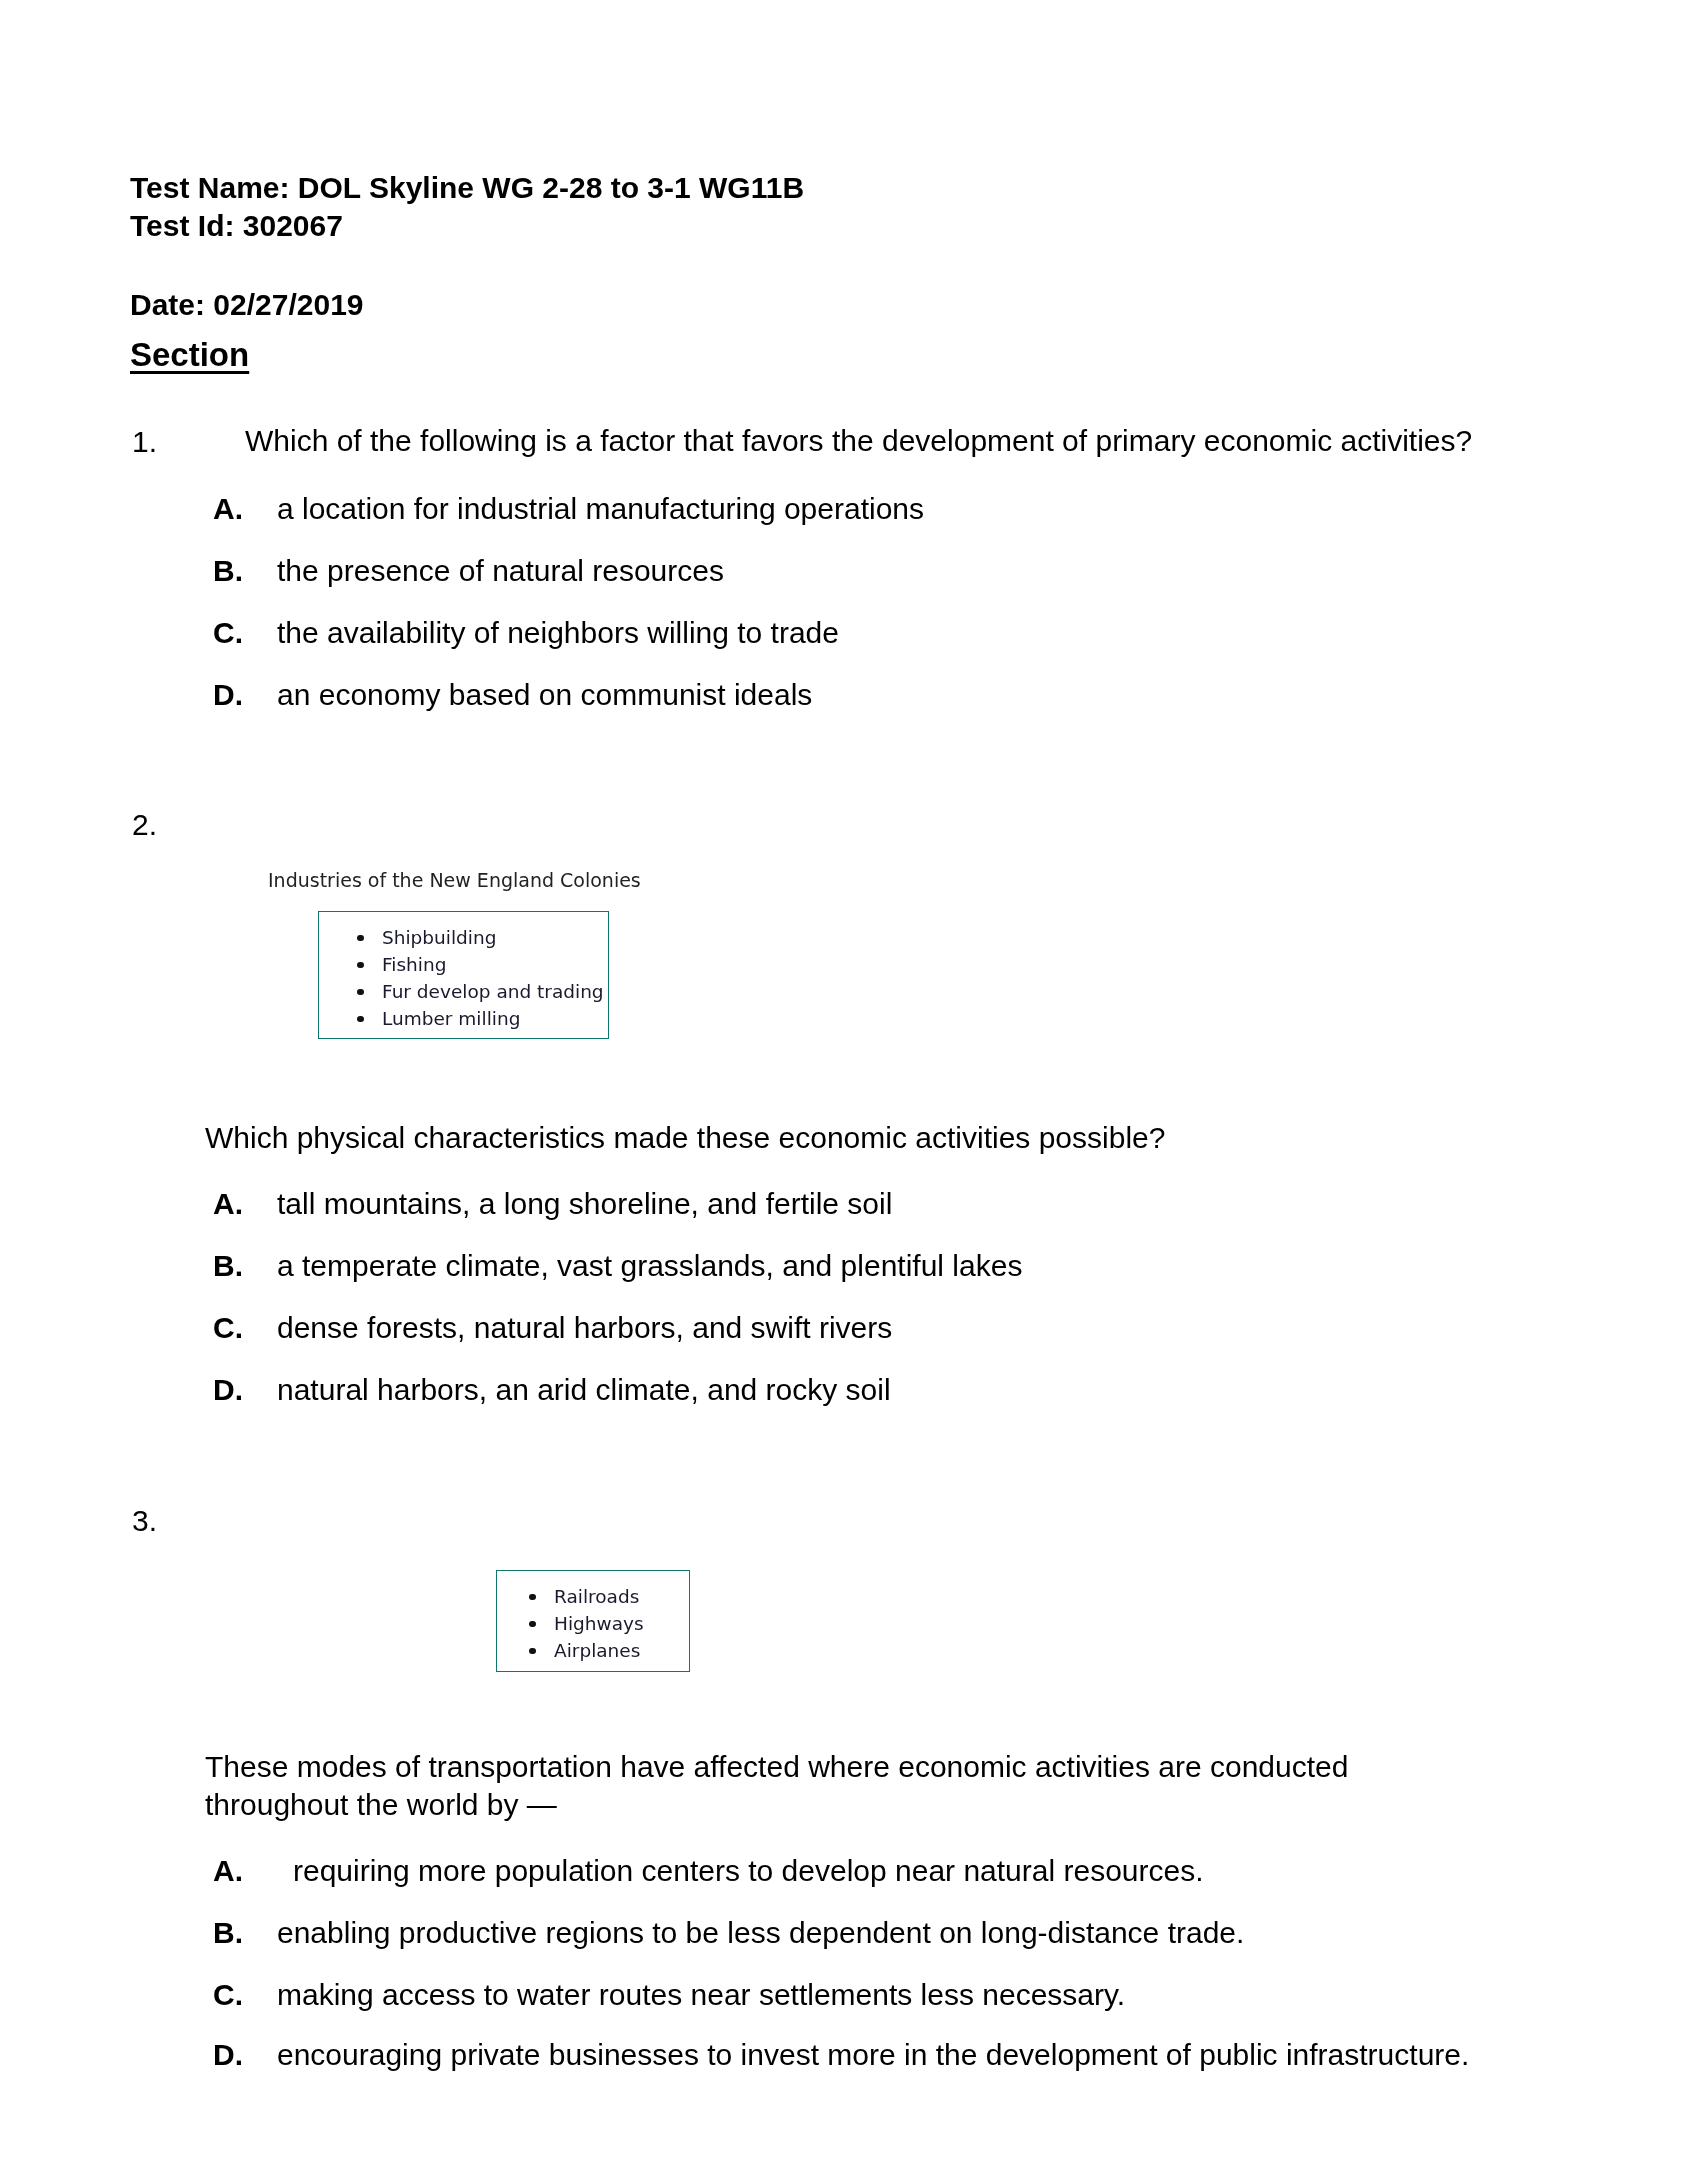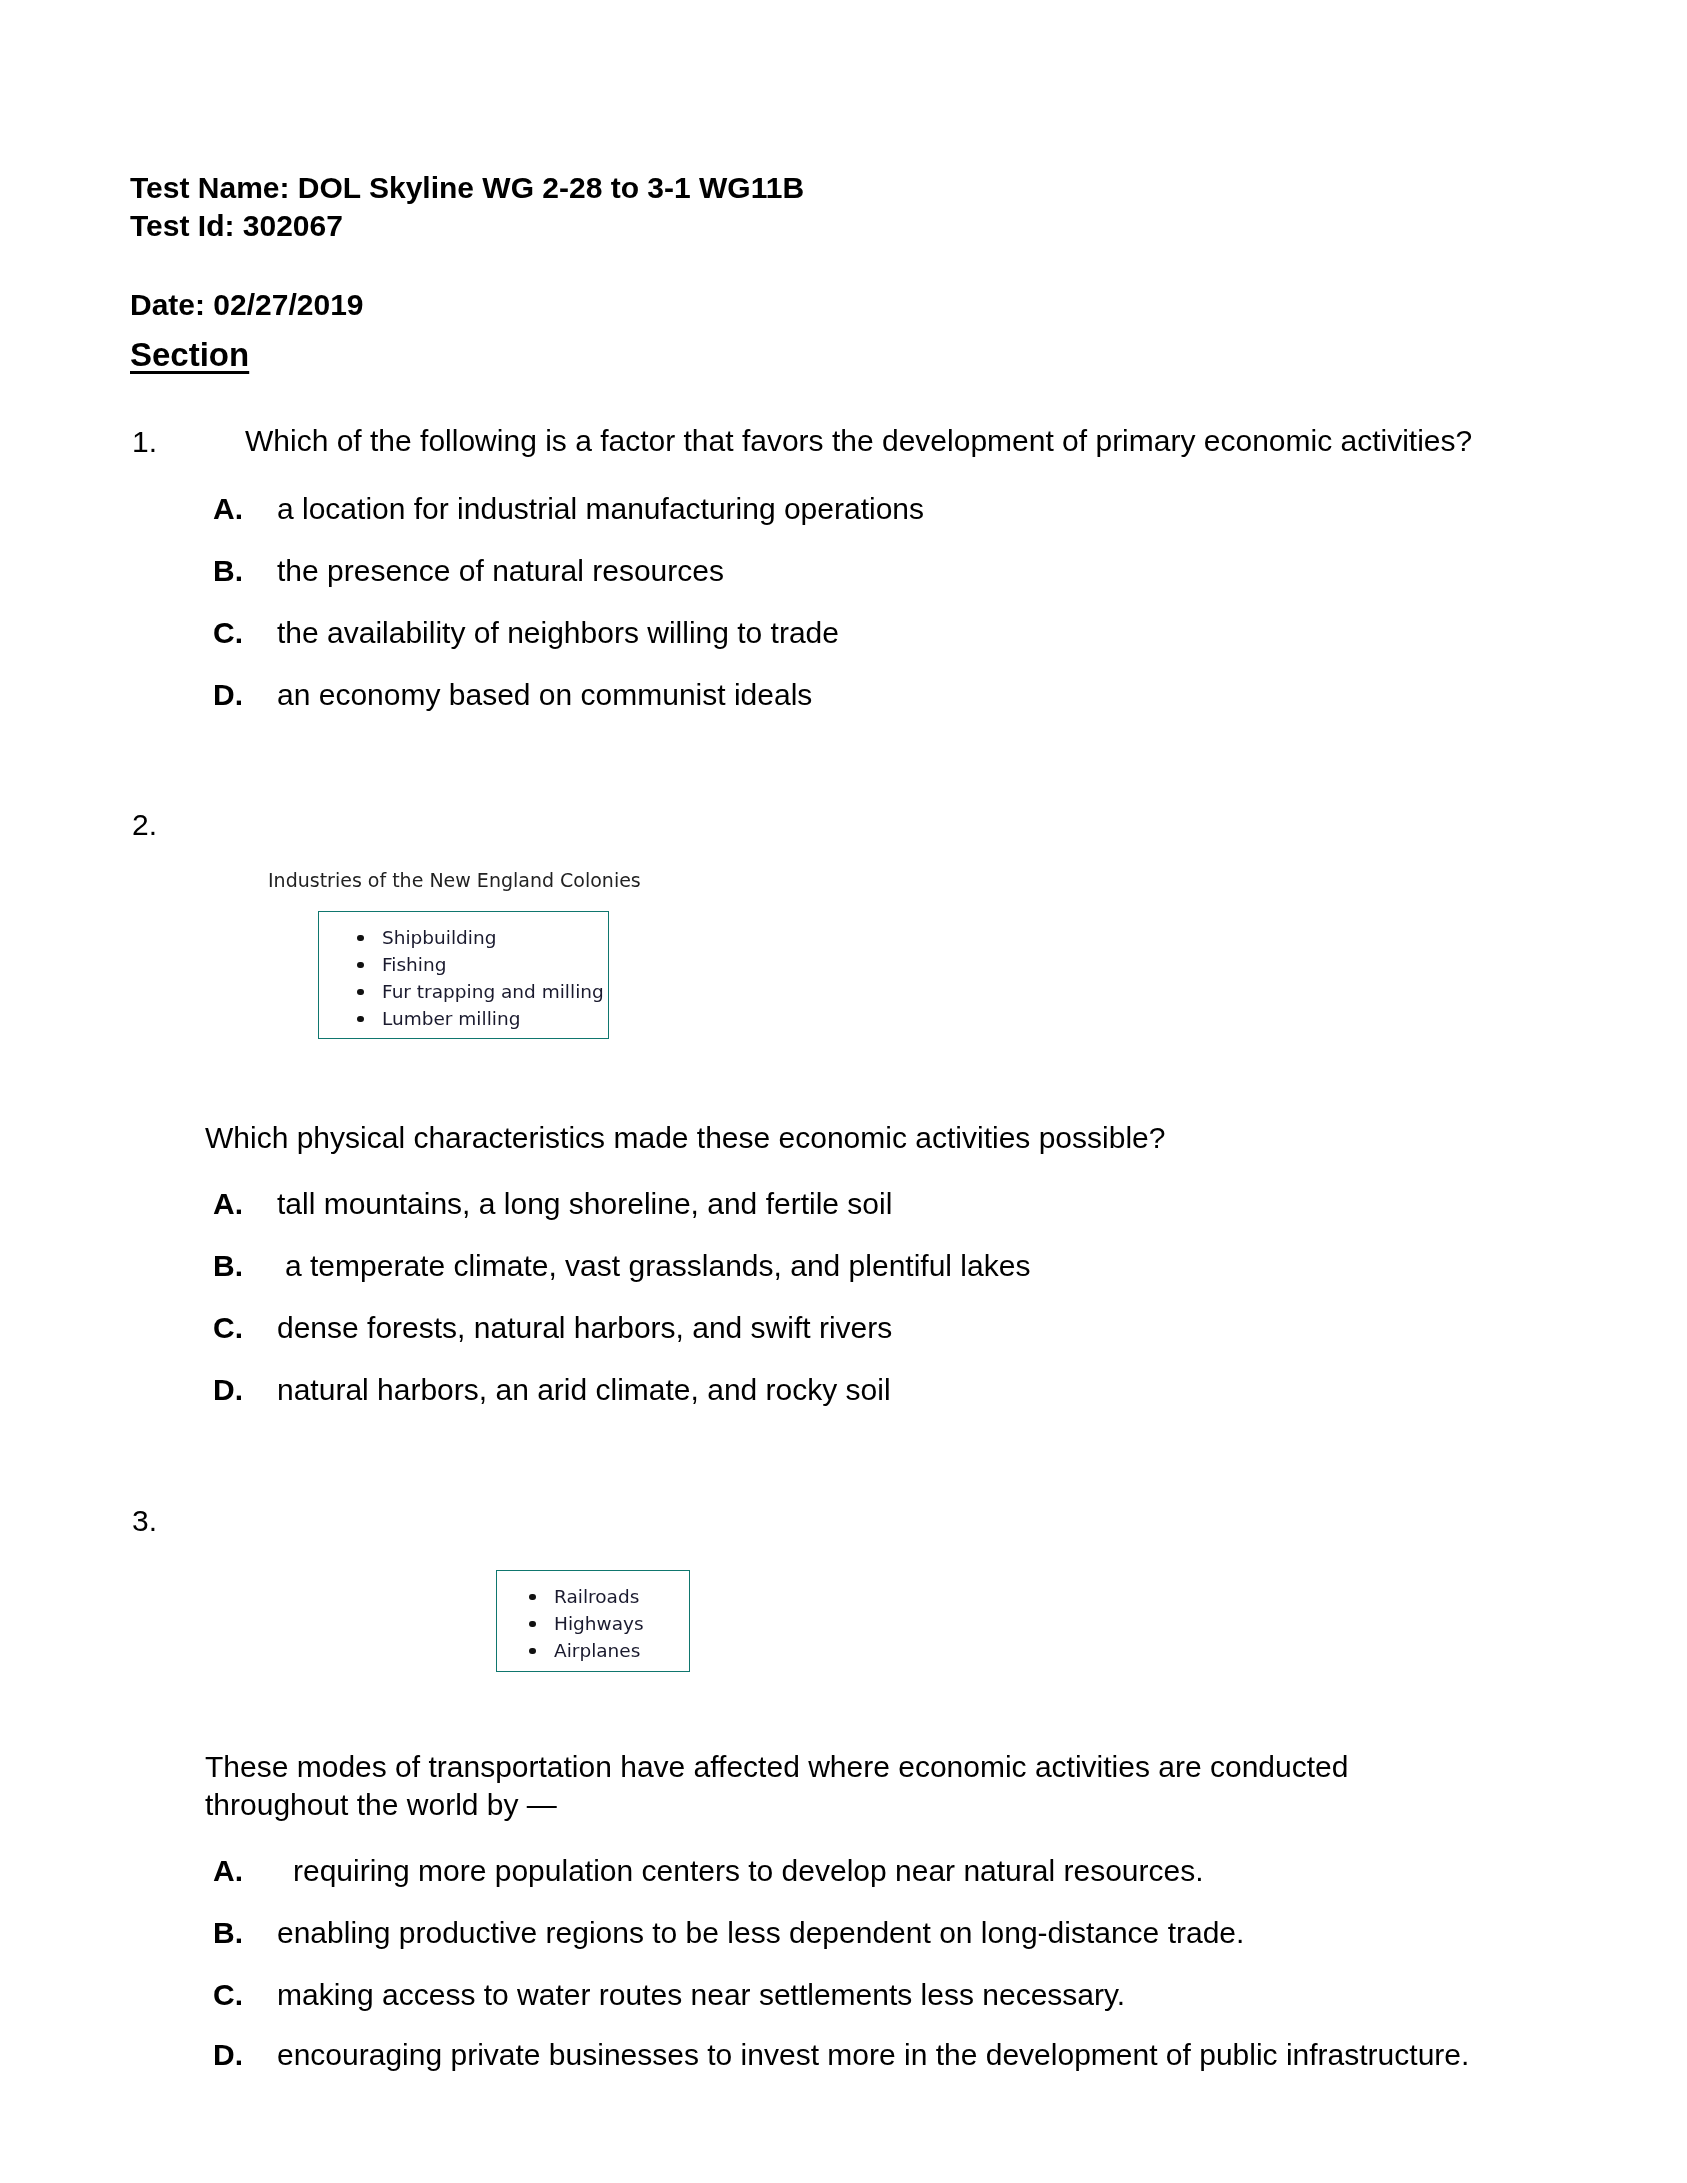--- a/index.html
+++ b/index.html
@@ -48,32 +48,32 @@
   </div>
 </div>
 
 <div>
   <div class="abs qnum" style="top:808px;">2.</div>
   <div class="abs figtitle" style="top:869px;">Industries of the New England Colonies</div>
   <div class="abs figbox" style="left:318px; top:911px; width:291px; height:128px; padding:12px 0 0 38px;">
     <ul>
       <li><span class="dot"></span><span>Shipbuilding</span></li>
       <li><span class="dot"></span><span>Fishing</span></li>
-      <li><span class="dot"></span><span>Fur trapping and milling</span></li>
+      <li><span class="dot"></span><span>Fur develop and trading</span></li>
       <li><span class="dot"></span><span>Lumber milling</span></li>
     </ul>
   </div>
   <div class="abs qtext" style="top:1119px;">Which physical characteristics made these economic activities possible?</div>
   <div>
     <div class="abs optl" style="top:1187px;">A.</div>
     <div class="abs optt" style="top:1187px;">tall mountains, a long shoreline, and fertile soil</div>
   </div>
   <div>
     <div class="abs optl" style="top:1249px;">B.</div>
-    <div class="abs optt" style="top:1249px;margin-left:8px;">a temperate climate, vast grasslands, and plentiful lakes</div>
+    <div class="abs optt" style="top:1249px;">a temperate climate, vast grasslands, and plentiful lakes</div>
   </div>
   <div>
     <div class="abs optl" style="top:1311px;">C.</div>
     <div class="abs optt" style="top:1311px;">dense forests, natural harbors, and swift rivers</div>
   </div>
   <div>
     <div class="abs optl" style="top:1373px;">D.</div>
     <div class="abs optt" style="top:1373px;">natural harbors, an arid climate, and rocky soil</div>
   </div>
 </div>

